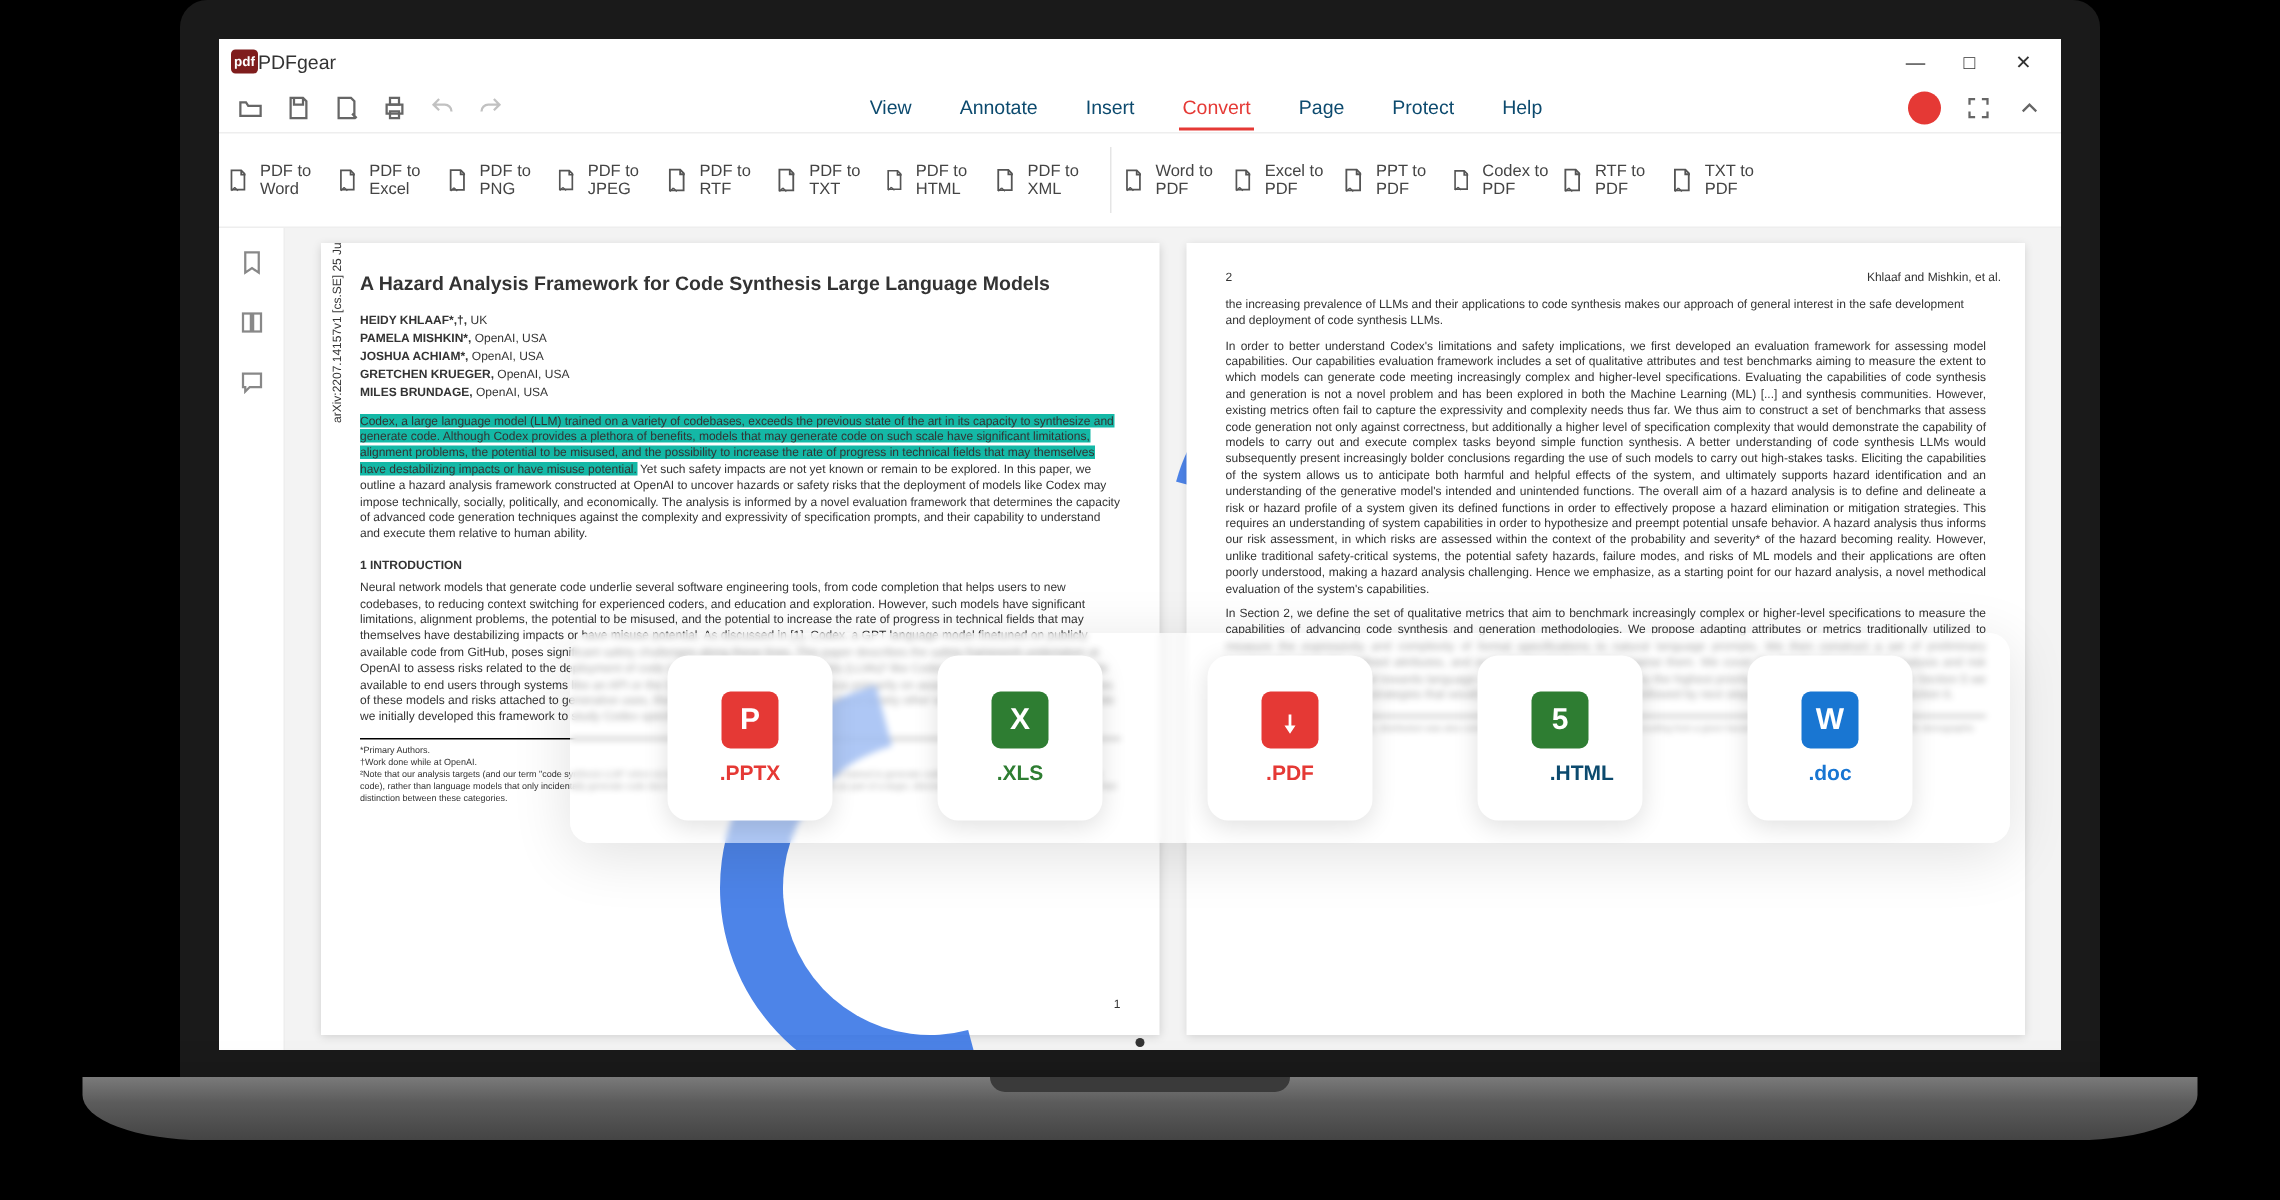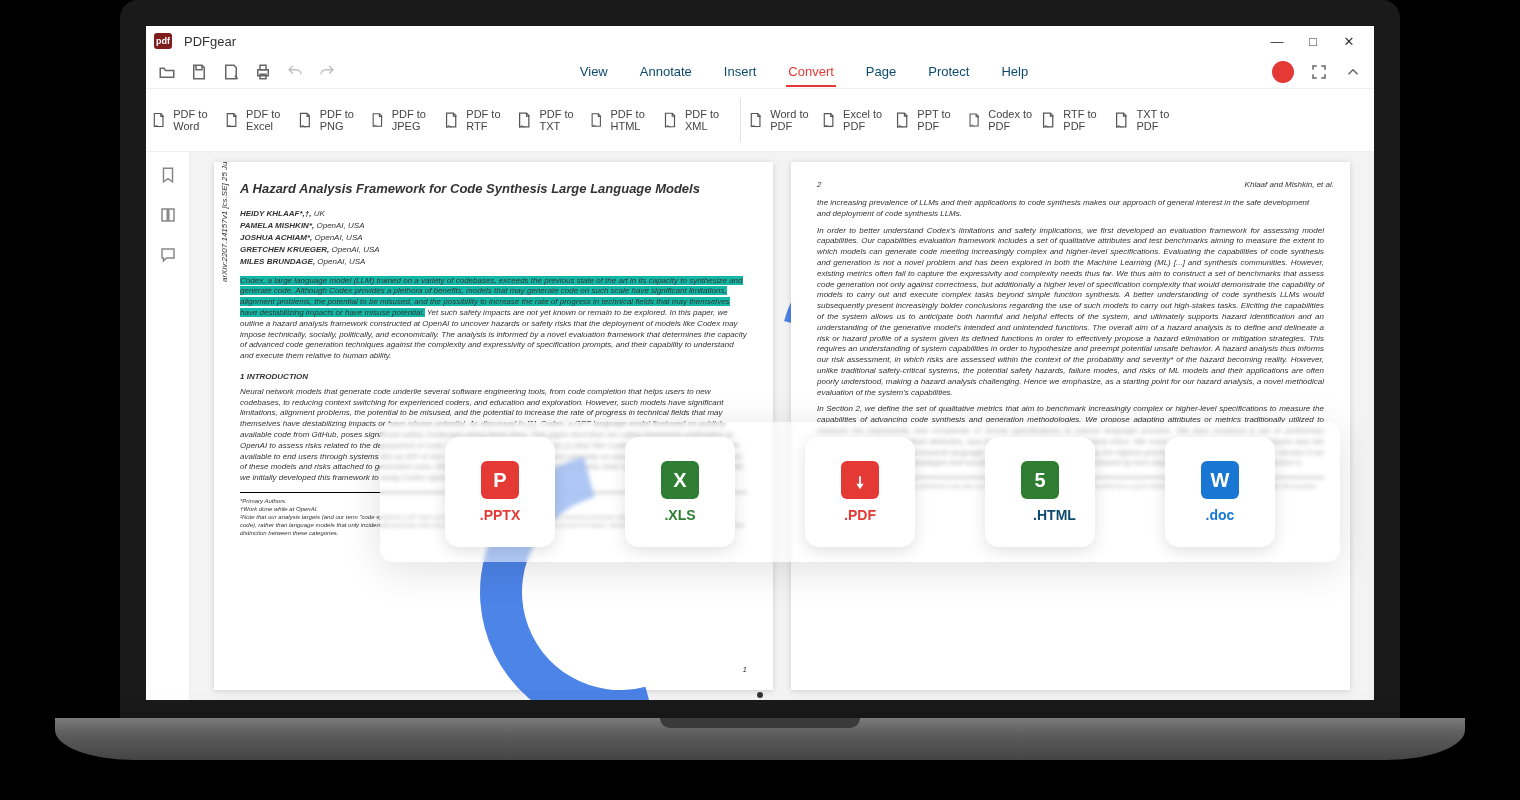--- a/index.html
+++ b/index.html
@@ -8,21 +8,21 @@
 
 .laptop { position: absolute; left: 55px; top: 0; width: 1410px; height: 770px; }
 .laptop-bezel { width: 1280px; height: 720px; margin: 0 auto; background: #1a1a1a; border-radius: 18px 18px 0 0; padding: 26px 26px 20px 26px; position: relative; }
 .laptop-cam { position: absolute; top: 692px; left: 50%; transform: translateX(-50%); width: 6px; height: 6px; background: #333; border-radius: 50%; }
 .screen { width: 100%; height: 100%; background: #fff; overflow: hidden; display: flex; flex-direction: column; }
 .laptop-base { height: 42px; background: linear-gradient(#7a7a7a, #5c5c5c 40%, #444); border-radius: 0 0 80px 80px / 0 0 30px 30px; position: relative; margin-top: -2px; box-shadow: 0 12px 30px rgba(0,0,0,.6); }
 .notch { position: absolute; top: 0; left: 50%; transform: translateX(-50%); width: 200px; height: 10px; background: #3a3a3a; border-radius: 0 0 10px 10px; }
 
 
 .titlebar { height: 30px; display: flex; align-items: center; padding: 0 8px; font-size: 13px; color: #333; }
-.app-icon { width: 18px; height: 16px; background: #7f1d1d; border-radius: 3px; margin-right: 12px; display: flex; align-items: center; justify-content: center; color: #fff; font-size: 9px; font-weight: bold; }
+.app-icon { width: 18px; height: 16px; background: #7f1d1d; border-radius: 3px; margin-right: 0; display: flex; align-items: center; justify-content: center; color: #fff; font-size: 9px; font-weight: bold; }
 .win-controls { margin-left: auto; display: flex; gap: 22px; padding-right: 10px; }
 .win-btn { width: 14px; height: 14px; display: flex; align-items: center; justify-content: center; cursor: pointer; color: #333; }
 
 
 .quickbar { height: 32px; display: flex; align-items: center; padding: 0 12px; gap: 14px; }
 .qicon { width: 18px; height: 18px; color: #666; cursor: pointer; }
 .menubar { display: flex; gap: 28px; margin-left: auto; margin-right: auto; }
 .menu-item { font-size: 13px; color: #0c4a6e; padding: 6px 2px; cursor: pointer; }
 .menu-item.active { color: #e53935; border-bottom: 2px solid #e53935; }
 .menubar-right { display: flex; gap: 16px; align-items: center; }
@@ -33,21 +33,21 @@
 .rb-group { display: flex; }
 .rb-btn { display: flex; flex-direction: row; align-items: center; justify-content: center; width: 73px; height: 60px; font-size: 11px; color: #444; cursor: pointer; gap: 6px; }
 .rb-btn .ricon { width: 22px; height: 22px; color: #555; }
 .rb-sep { width: 1px; height: 44px; background: #e5e5e5; margin: 0 4px; }
 
 
 .main { flex: 1; display: flex; background: #f3f3f3; overflow: hidden; }
 .sidebar { width: 44px; background: #fff; display: flex; flex-direction: column; align-items: center; padding-top: 14px; gap: 22px; border-right: 1px solid #eee; }
 .side-icon { width: 18px; height: 18px; color: #888; cursor: pointer; }
 .pages { flex: 1; display: flex; gap: 18px; padding: 10px 24px; position: relative; overflow: hidden; }
-.page { background: #fff; flex: 1; box-shadow: 0 1px 6px rgba(0,0,0,.15); padding: 18px 26px; font-size: 8px; color: #333; line-height: 1.35; position: relative; overflow: hidden; font-style: italic; }
+.page { background: #fff; flex: 1; box-shadow: 0 1px 6px rgba(0,0,0,.15); padding: 18px 26px; font-size: 8px; color: #333; line-height: 1.35; position: relative; overflow: hidden; }
 .page h1 { font-size: 13px; font-weight: bold; margin-bottom: 10px; }
 .authors { font-size: 8px; line-height: 1.5; margin-bottom: 8px; }
 .authors b { font-weight: bold; }
 .abstract { font-size: 8px; }
 .hl1 { background: #14b8a6; }
 .section { font-size: 8px; font-weight: bold; margin: 10px 0 4px; }
 .foot { font-size: 6px; border-top: 1px solid #000; margin-top: 8px; padding-top: 4px; }
 .page-num { position: absolute; bottom: 14px; font-size: 8px; }
 .page1 .page-num { right: 26px; }
 .page2 .page-num-top { position: absolute; top: 18px; left: 26px; font-size: 8px; }

